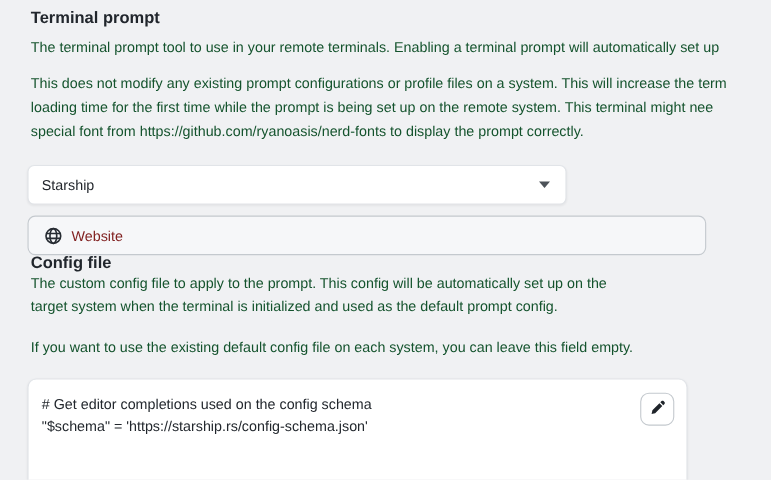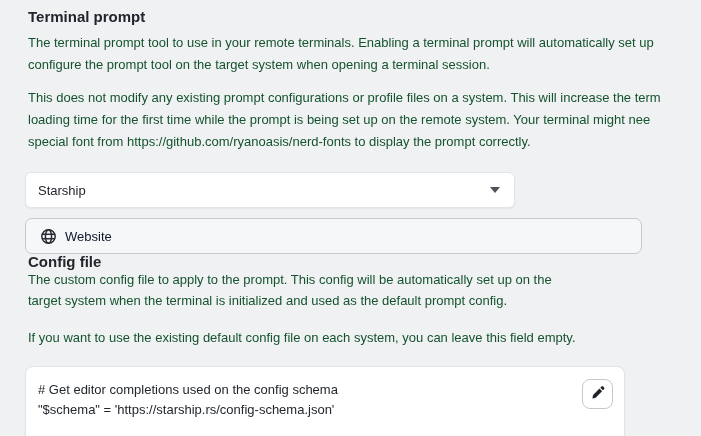--- a/index.html
+++ b/index.html
@@ -77,21 +77,21 @@
     box-sizing: border-box;
     background: #f6f7f9;
     border: 1px solid #c4c9ce;
     border-radius: 7px;
     display: flex;
     align-items: center;
     gap: 8px;
     padding: 0 14px;
     font-family: "Liberation Sans", sans-serif;
     font-size: 13px;
-    color: #0f172a;
+    color: #7f1d1d;
     cursor: pointer;
   }
   .btn .icon-wrap { display: flex; align-items: center; }
 
   .code-box {
     position: relative;
     margin-top: 18px;
     width: 600px;
     height: 120px;
     box-sizing: border-box;
@@ -127,26 +127,25 @@
 </head>
 <body>
 
 <div class="page">
 
   <div>
     <h2 class="section-title">Terminal prompt</h2>
 
     <div class="para desc1">
       <div class="line">The terminal prompt tool to use in your remote terminals. Enabling a terminal prompt will automatically set up</div>
-      <div class="line">configure the prompt tool on the target system when opening a terminal session.</div>
     </div>
 
     <div class="para desc2">
       <div class="line">This does not modify any existing prompt configurations or profile files on a system. This will increase the term</div>
-      <div class="line">loading time for the first time while the prompt is being set up on the remote system. Your terminal might nee</div>
+      <div class="line">loading time for the first time while the prompt is being set up on the remote system. This terminal might nee</div>
       <div class="line">special font from https://github.com/ryanoasis/nerd-fonts to display the prompt correctly.</div>
     </div>
 
     <div class="controls-row">
       <div class="dropdown">
         <span class="dropdown-value">Starship</span>
         <span class="chevron"></span>
       </div>
 
       <button class="btn">

